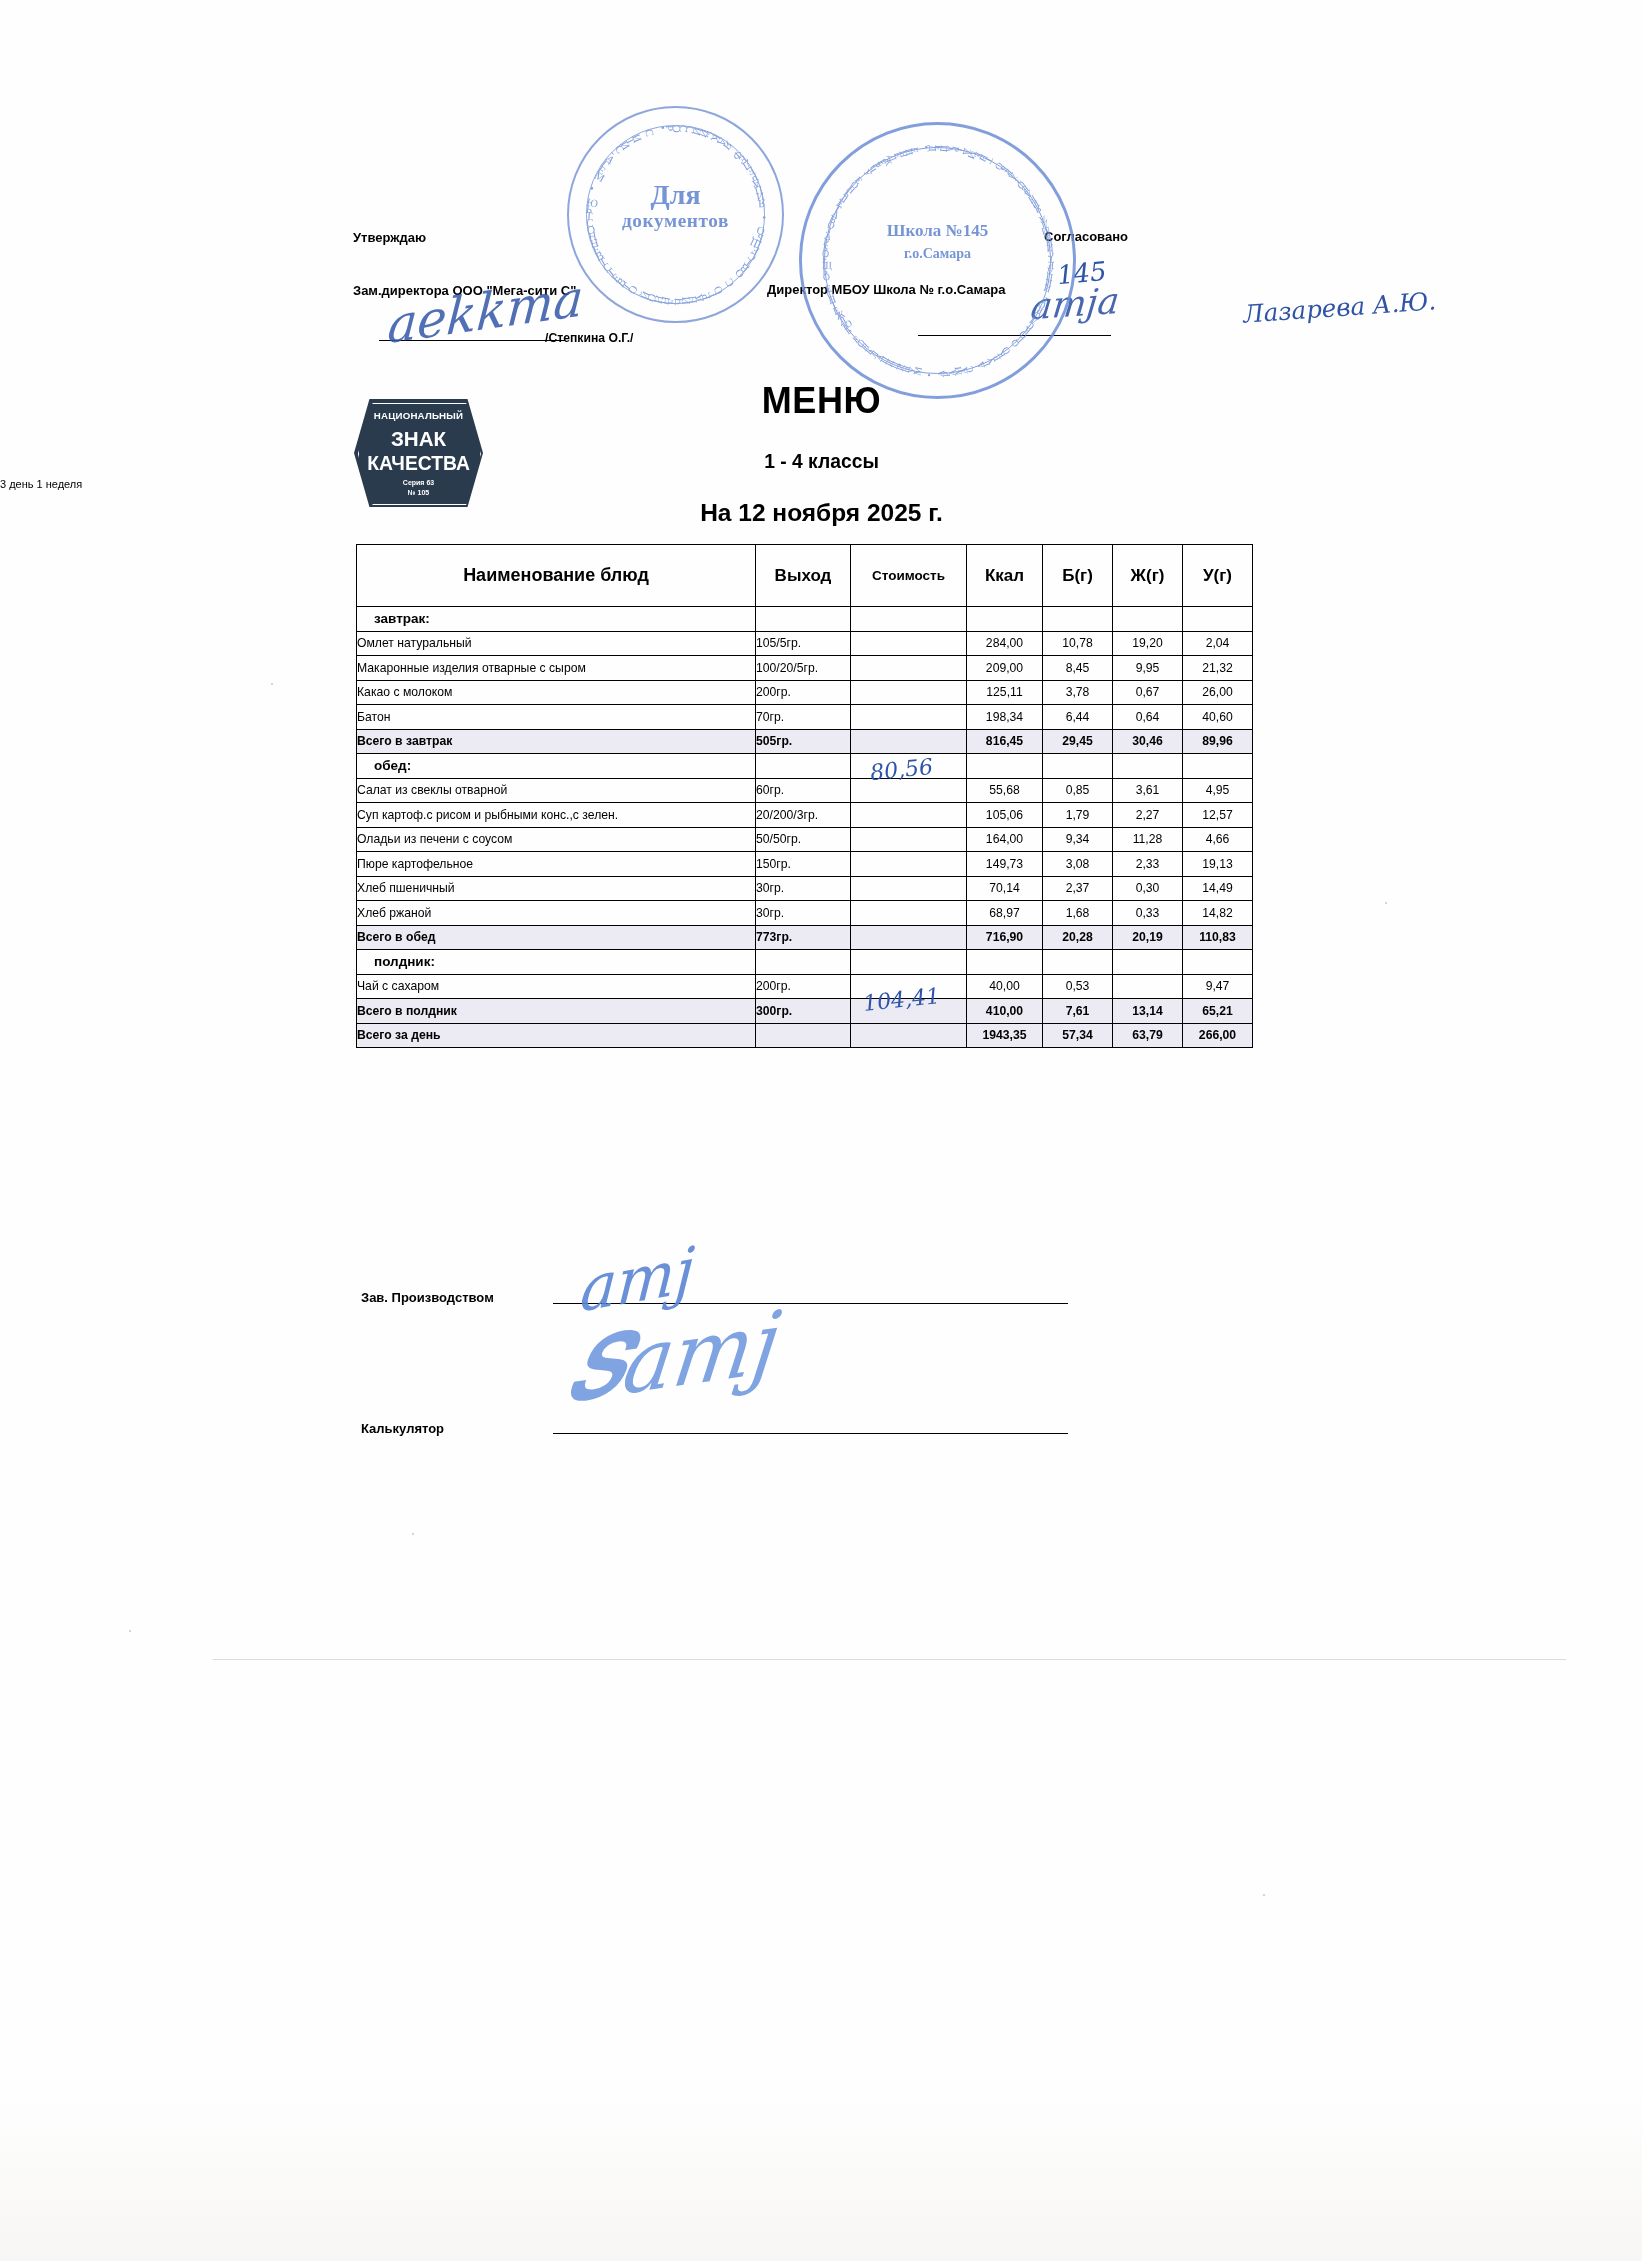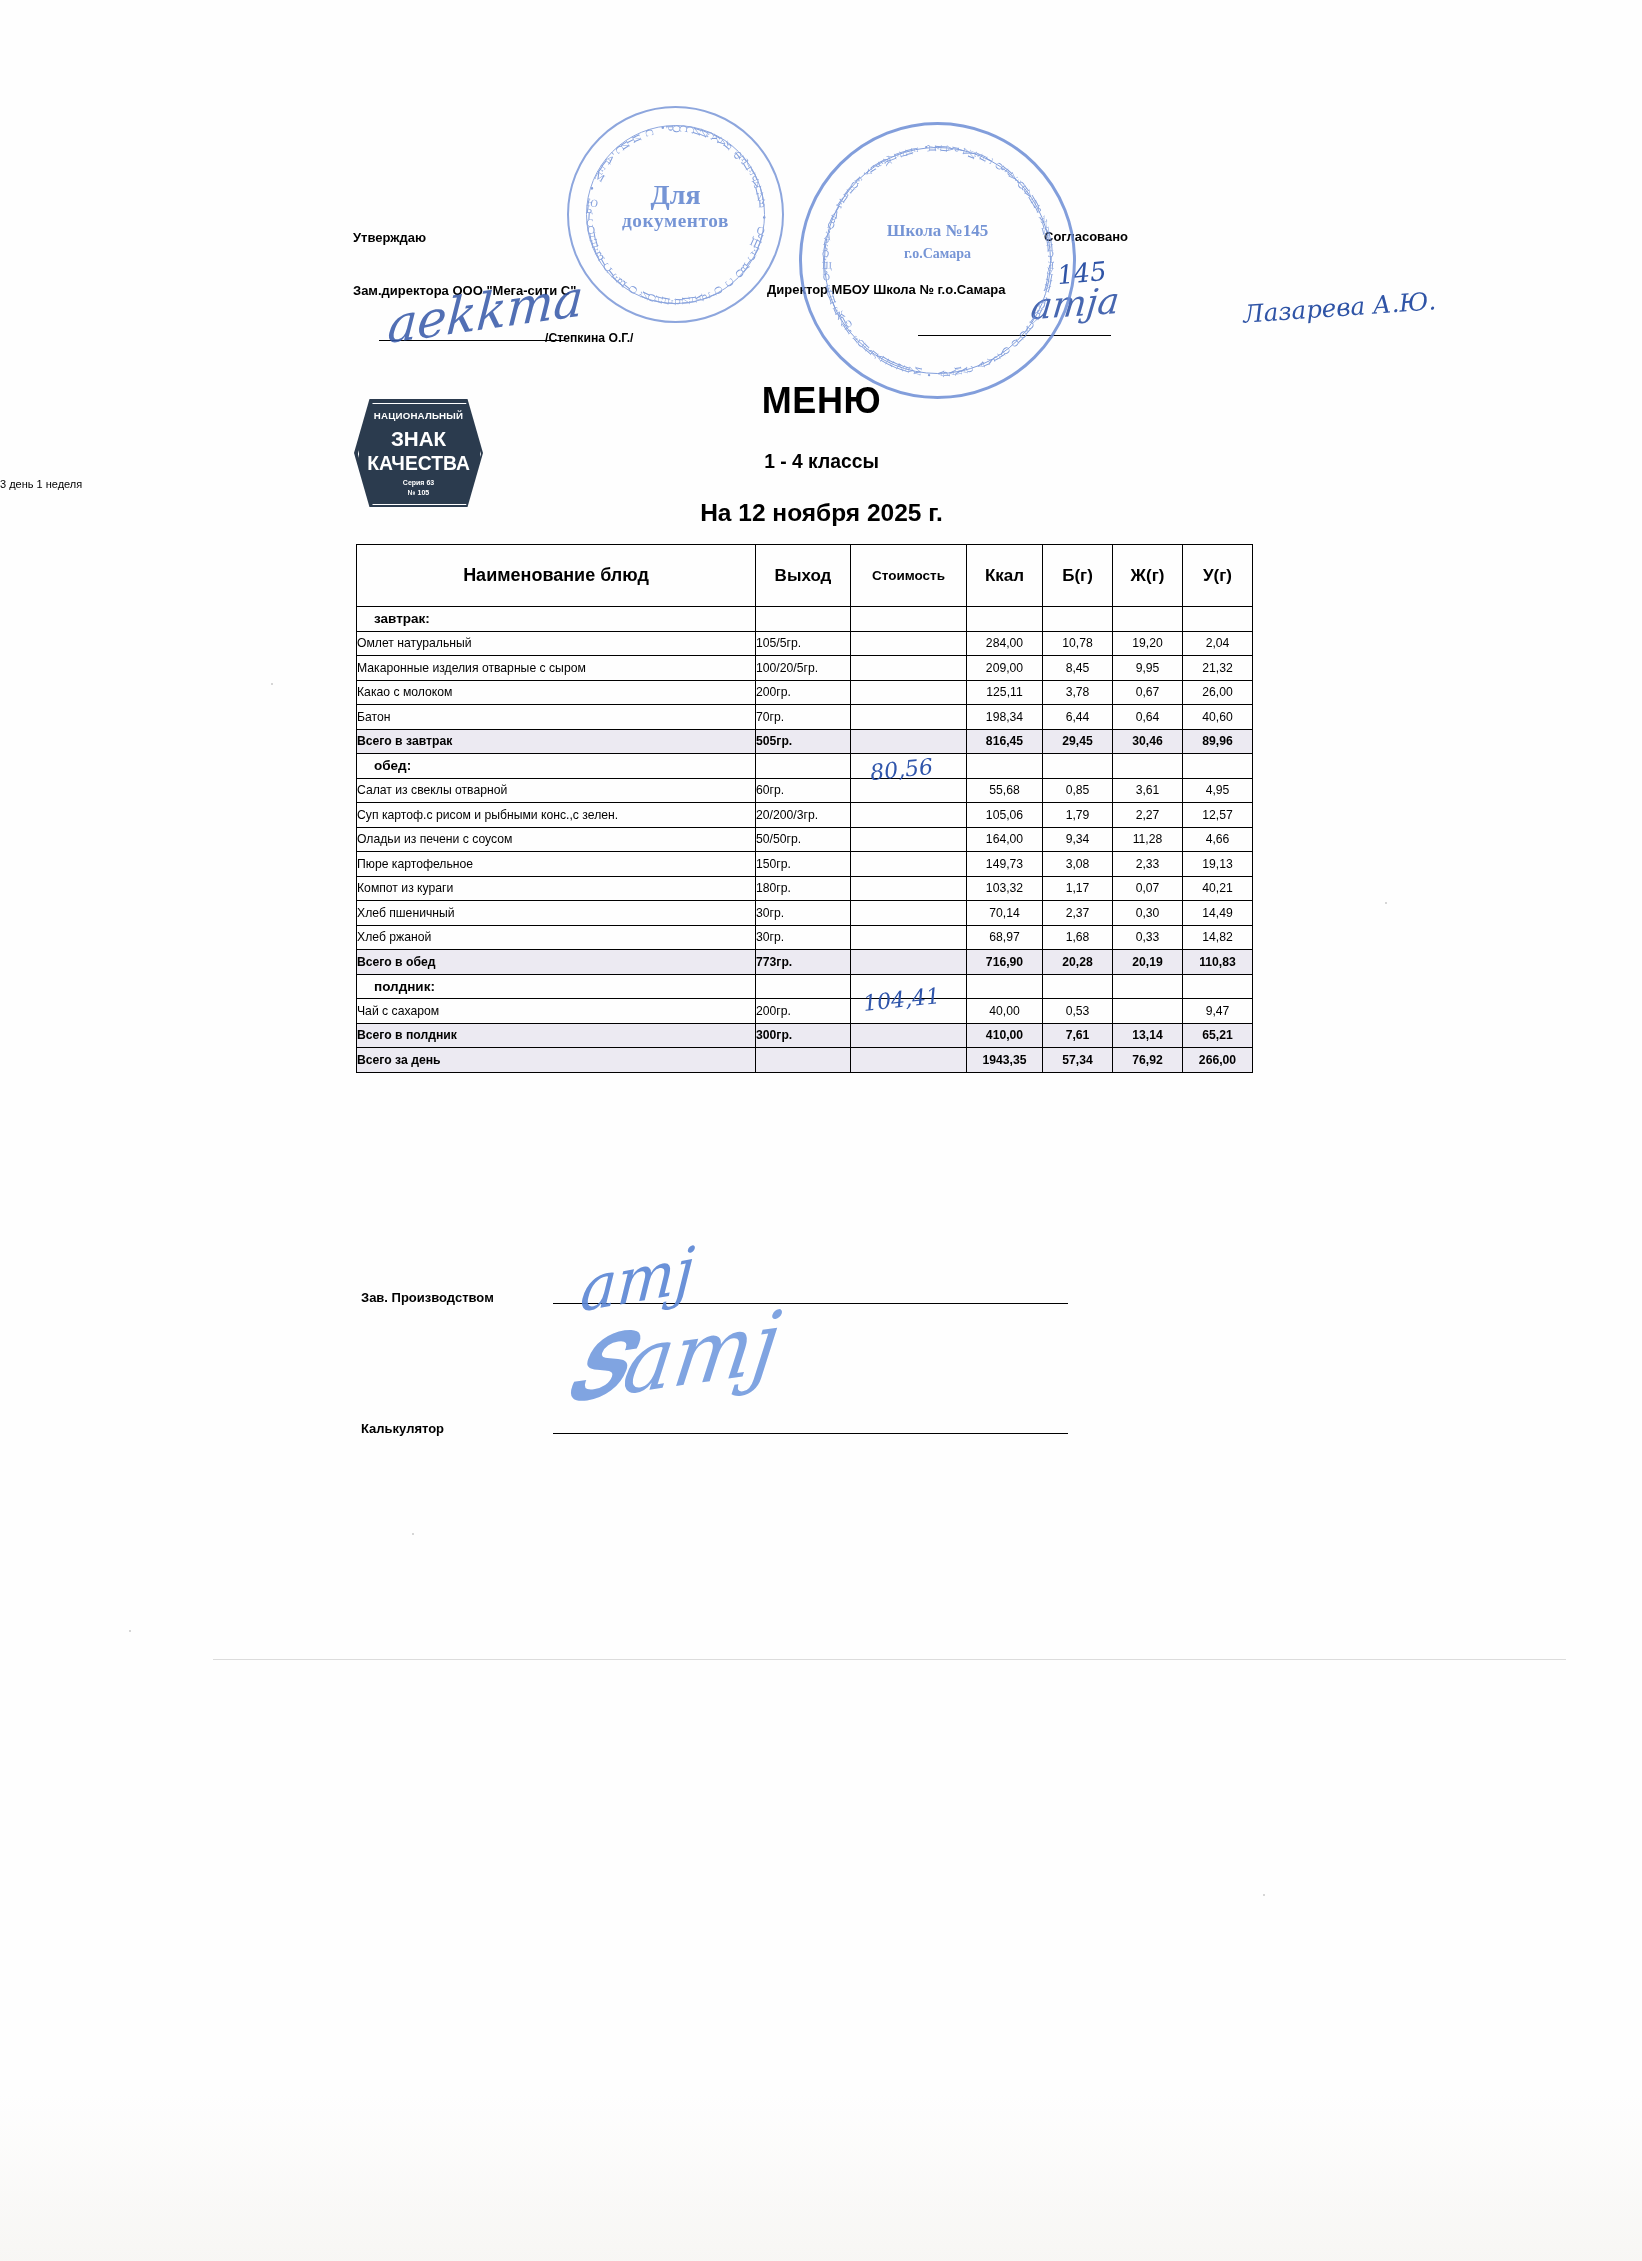--- a/index.html
+++ b/index.html
@@ -687,29 +687,20 @@
       <tr class="item">
         <td class="c-name col-name">Пюре картофельное</td>
         <td class="c-out col-out">150гр.</td>
         <td class="c-blank col-cost"></td>
         <td class="c-num col-kcal">149,73</td>
         <td class="c-num col-b">3,08</td>
         <td class="c-num col-zh">2,33</td>
         <td class="c-num col-u">19,13</td>
       </tr>
       <tr class="item">
-        <td class="c-name col-name">Компот из кураги</td>
-        <td class="c-out col-out">180гр.</td>
-        <td class="c-blank col-cost"></td>
-        <td class="c-num col-kcal">103,32</td>
-        <td class="c-num col-b">1,17</td>
-        <td class="c-num col-zh">0,07</td>
-        <td class="c-num col-u">40,21</td>
-      </tr>
-      <tr class="item">
         <td class="c-name col-name">Хлеб пшеничный</td>
         <td class="c-out col-out">30гр.</td>
         <td class="c-blank col-cost"></td>
         <td class="c-num col-kcal">70,14</td>
         <td class="c-num col-b">2,37</td>
         <td class="c-num col-zh">0,30</td>
         <td class="c-num col-u">14,49</td>
       </tr>
       <tr class="item">
         <td class="c-name col-name">Хлеб ржаной</td>
@@ -755,21 +746,21 @@
         <td class="c-num col-b">7,61</td>
         <td class="c-num col-zh">13,14</td>
         <td class="c-num col-u">65,21</td>
       </tr>
       <tr class="total">
         <td class="c-name col-name">Всего за день</td>
         <td class="c-out col-out"></td>
         <td class="c-blank col-cost"></td>
         <td class="c-num col-kcal">1943,35</td>
         <td class="c-num col-b">57,34</td>
-        <td class="c-num col-zh">76,92</td>
+        <td class="c-num col-zh">63,79</td>
         <td class="c-num col-u">266,00</td>
       </tr>
     </tbody>
 </table>
 
 <div class="hand-cost hand-cost-breakfast">80,56</div>
 <div class="hand-cost hand-cost-lunch">104,41</div>
 
 <div class="foot-label foot-prod">Зав. Производством</div>
 <div class="foot-label foot-calc">Калькулятор</div>

